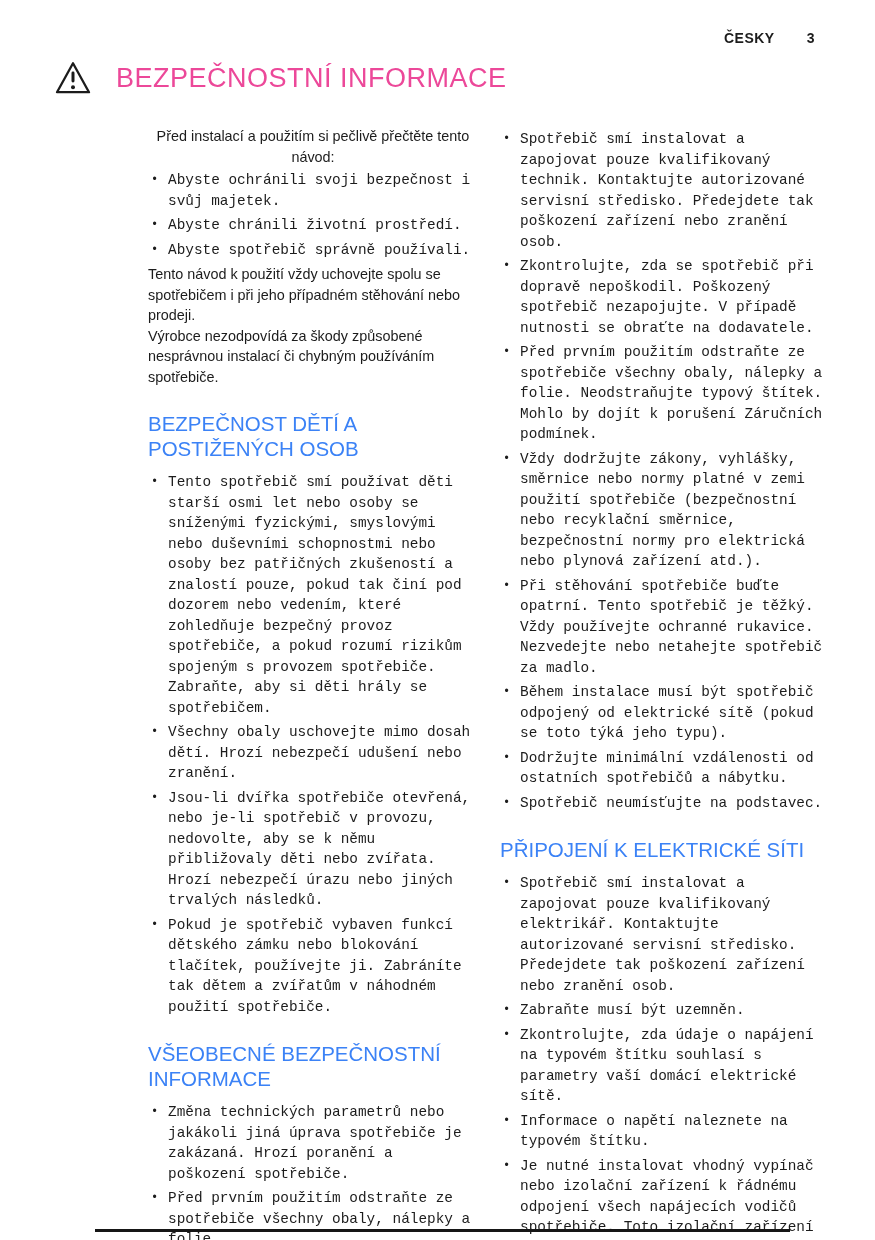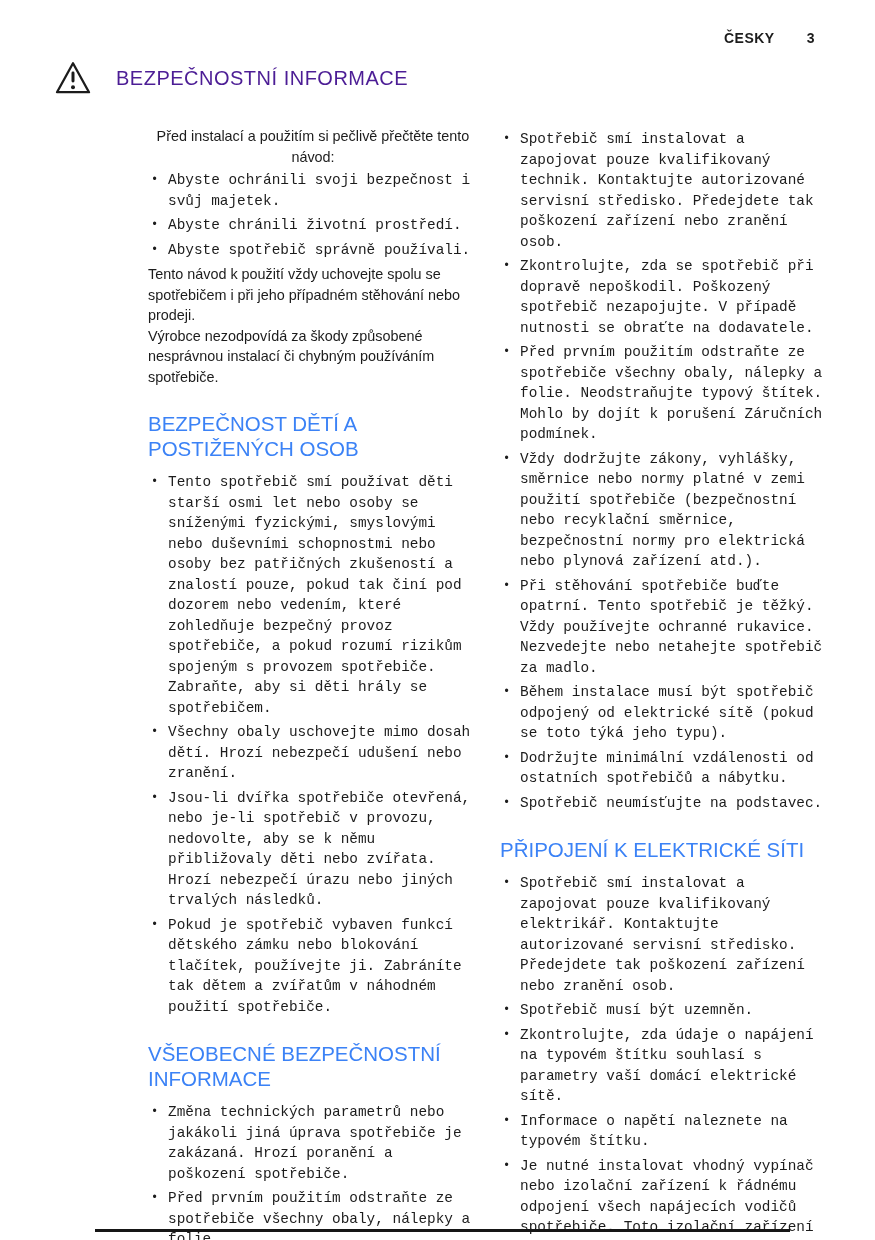--- a/index.html
+++ b/index.html
@@ -18,22 +18,22 @@
     font-size:14px;font-weight:bold;letter-spacing:.5px;
   }
   
   .title-row{
     position:absolute;top:60px;left:54px;
     display:flex;align-items:center;gap:24px;
   }
   .warn{width:38px;height:36px;display:inline-flex;}
   .warn svg{width:38px;height:36px;display:block;}
   h1{
-    margin:0;font-size:20px;font-weight:400;letter-spacing:.5px;
-    color:#4c1d95;white-space:nowrap;
+    margin:0;font-size:27px;font-weight:400;letter-spacing:.5px;
+    color:#ec4899;white-space:nowrap;
   }
   
   .columns{
     position:absolute;top:126px;left:148px;
     width:682px;display:flex;gap:22px;
   }
   .col{width:330px;font-size:14.4px;line-height:20.5px;}
   .col p{margin:0;}
   .col h2{
     font-size:20.5px;line-height:25px;font-weight:400;
@@ -105,21 +105,21 @@
           <li>Před prvním použitím odstraňte ze spotřebiče všechny obaly, nálepky a folie. Neodstraňujte typový štítek. Mohlo by dojít k porušení Záručních podmínek.</li>
           <li>Vždy dodržujte zákony, vyhlášky, směrnice nebo normy platné v zemi použití spotřebiče (bezpečnostní nebo recyklační směrnice, bezpečnostní normy pro elektrická nebo plynová zařízení atd.).</li>
           <li>Při stěhování spotřebiče buďte opatrní. Tento spotřebič je těžký. Vždy používejte ochranné rukavice. Nezvedejte nebo netahejte spotřebič za madlo.</li>
           <li>Během instalace musí být spotřebič odpojený od elektrické sítě (pokud se toto týká jeho typu).</li>
           <li>Dodržujte minimální vzdálenosti od ostatních spotřebičů a nábytku.</li>
           <li>Spotřebič neumísťujte na podstavec.</li>
         </ul>
         <h2>PŘIPOJENÍ K ELEKTRICKÉ SÍTI</h2>
         <ul>
           <li>Spotřebič smí instalovat a zapojovat pouze kvalifikovaný elektrikář. Kontaktujte autorizované servisní středisko. Předejdete tak poškození zařízení nebo zranění osob.</li>
-          <li>Spotřebič musí být uzemněn.</li>
+          <li>Zabraňte musí být uzemněn.</li>
           <li>Zkontrolujte, zda údaje o napájení na typovém štítku souhlasí s parametry vaší domácí elektrické sítě.</li>
           <li>Informace o napětí naleznete na typovém štítku.</li>
           <li>Je nutné instalovat vhodný vypínač nebo izolační zařízení k řádnému odpojení všech napájecích vodičů spotřebiče. Toto izolační zařízení musí mít mezeru mezi kontakty alespoň 3 mm širokou.</li>
           <li>Části ochrany proti úrazu elektrickým proudem musejí být upevněny tak, aby je nešlo odstranit bez nástrojů.</li>
         </ul>
       </section>
   </div>
 
   <div class="bottom-rule"></div>
 

